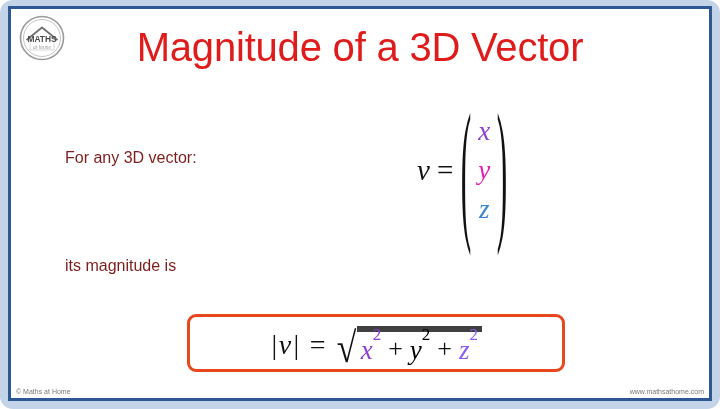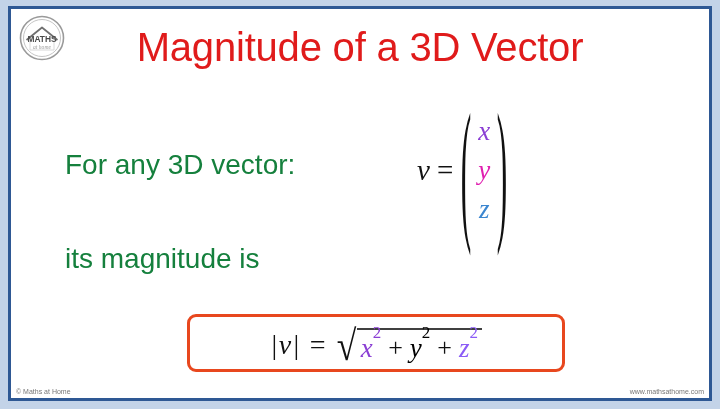--- a/index.html
+++ b/index.html
@@ -15,20 +15,21 @@
   }
 
   
   #slide-frame {
     position: relative;
     width: 720px;
     height: 409px;
     box-sizing: border-box;
     background: #c3d3e8;      
     padding: 6px 8px 8px 8px;
+    border-radius: 13px;
   }
   #slide-border {
     position: relative;
     width: 100%;
     height: 100%;
     box-sizing: border-box;
     border: 3px solid #2e5894;  
     background: #ffffff;
     overflow: hidden;
   }
@@ -53,27 +54,27 @@
     font-size: 40px;
     font-weight: 400;
     letter-spacing: -0.2px;
     font-family: "Liberation Sans", sans-serif;
     white-space: nowrap;
   }
 
   
   .body-text {
     position: absolute;
-    color: #15803d;
-    font-size: 28px;
+    color: #7f1d1d;
+    font-size: 16px;
     font-family: "Liberation Sans", sans-serif;
     white-space: nowrap;
   }
   #line-1 { left: 54px; top: 140px; }
-  #line-2 { left: 54px; top: 234px; }
+  #line-2 { left: 54px; top: 248px; }
 
   
   #vector-expression {
     position: absolute;
     left: 406px;
     top: 96px;
     display: flex;
     align-items: center;
     height: 130px;
     font-family: "Liberation Serif", serif;
@@ -153,24 +154,24 @@
     font-size: 42px;
     line-height: 0.78;
     transform: scaleX(0.85) scaleY(1.02);
     transform-origin: bottom center;
     color: #111111;
     align-self: flex-end;
     margin-right: -1px;
     padding-bottom: 1px;
   }
   #radicand {
-    border-top: 2px solid #404040;
+    border-top: 6px solid #404040;
     padding: 2px 4px 0 4px;
     display: flex;
-    align-items: center;
+    align-items: flex-start;
     margin-top: 1px;
   }
   .term {
     font-style: italic;
     font-size: 27px;
   }
   .exp {
     font-size: 17px;
     font-style: normal;
     vertical-align: super;

